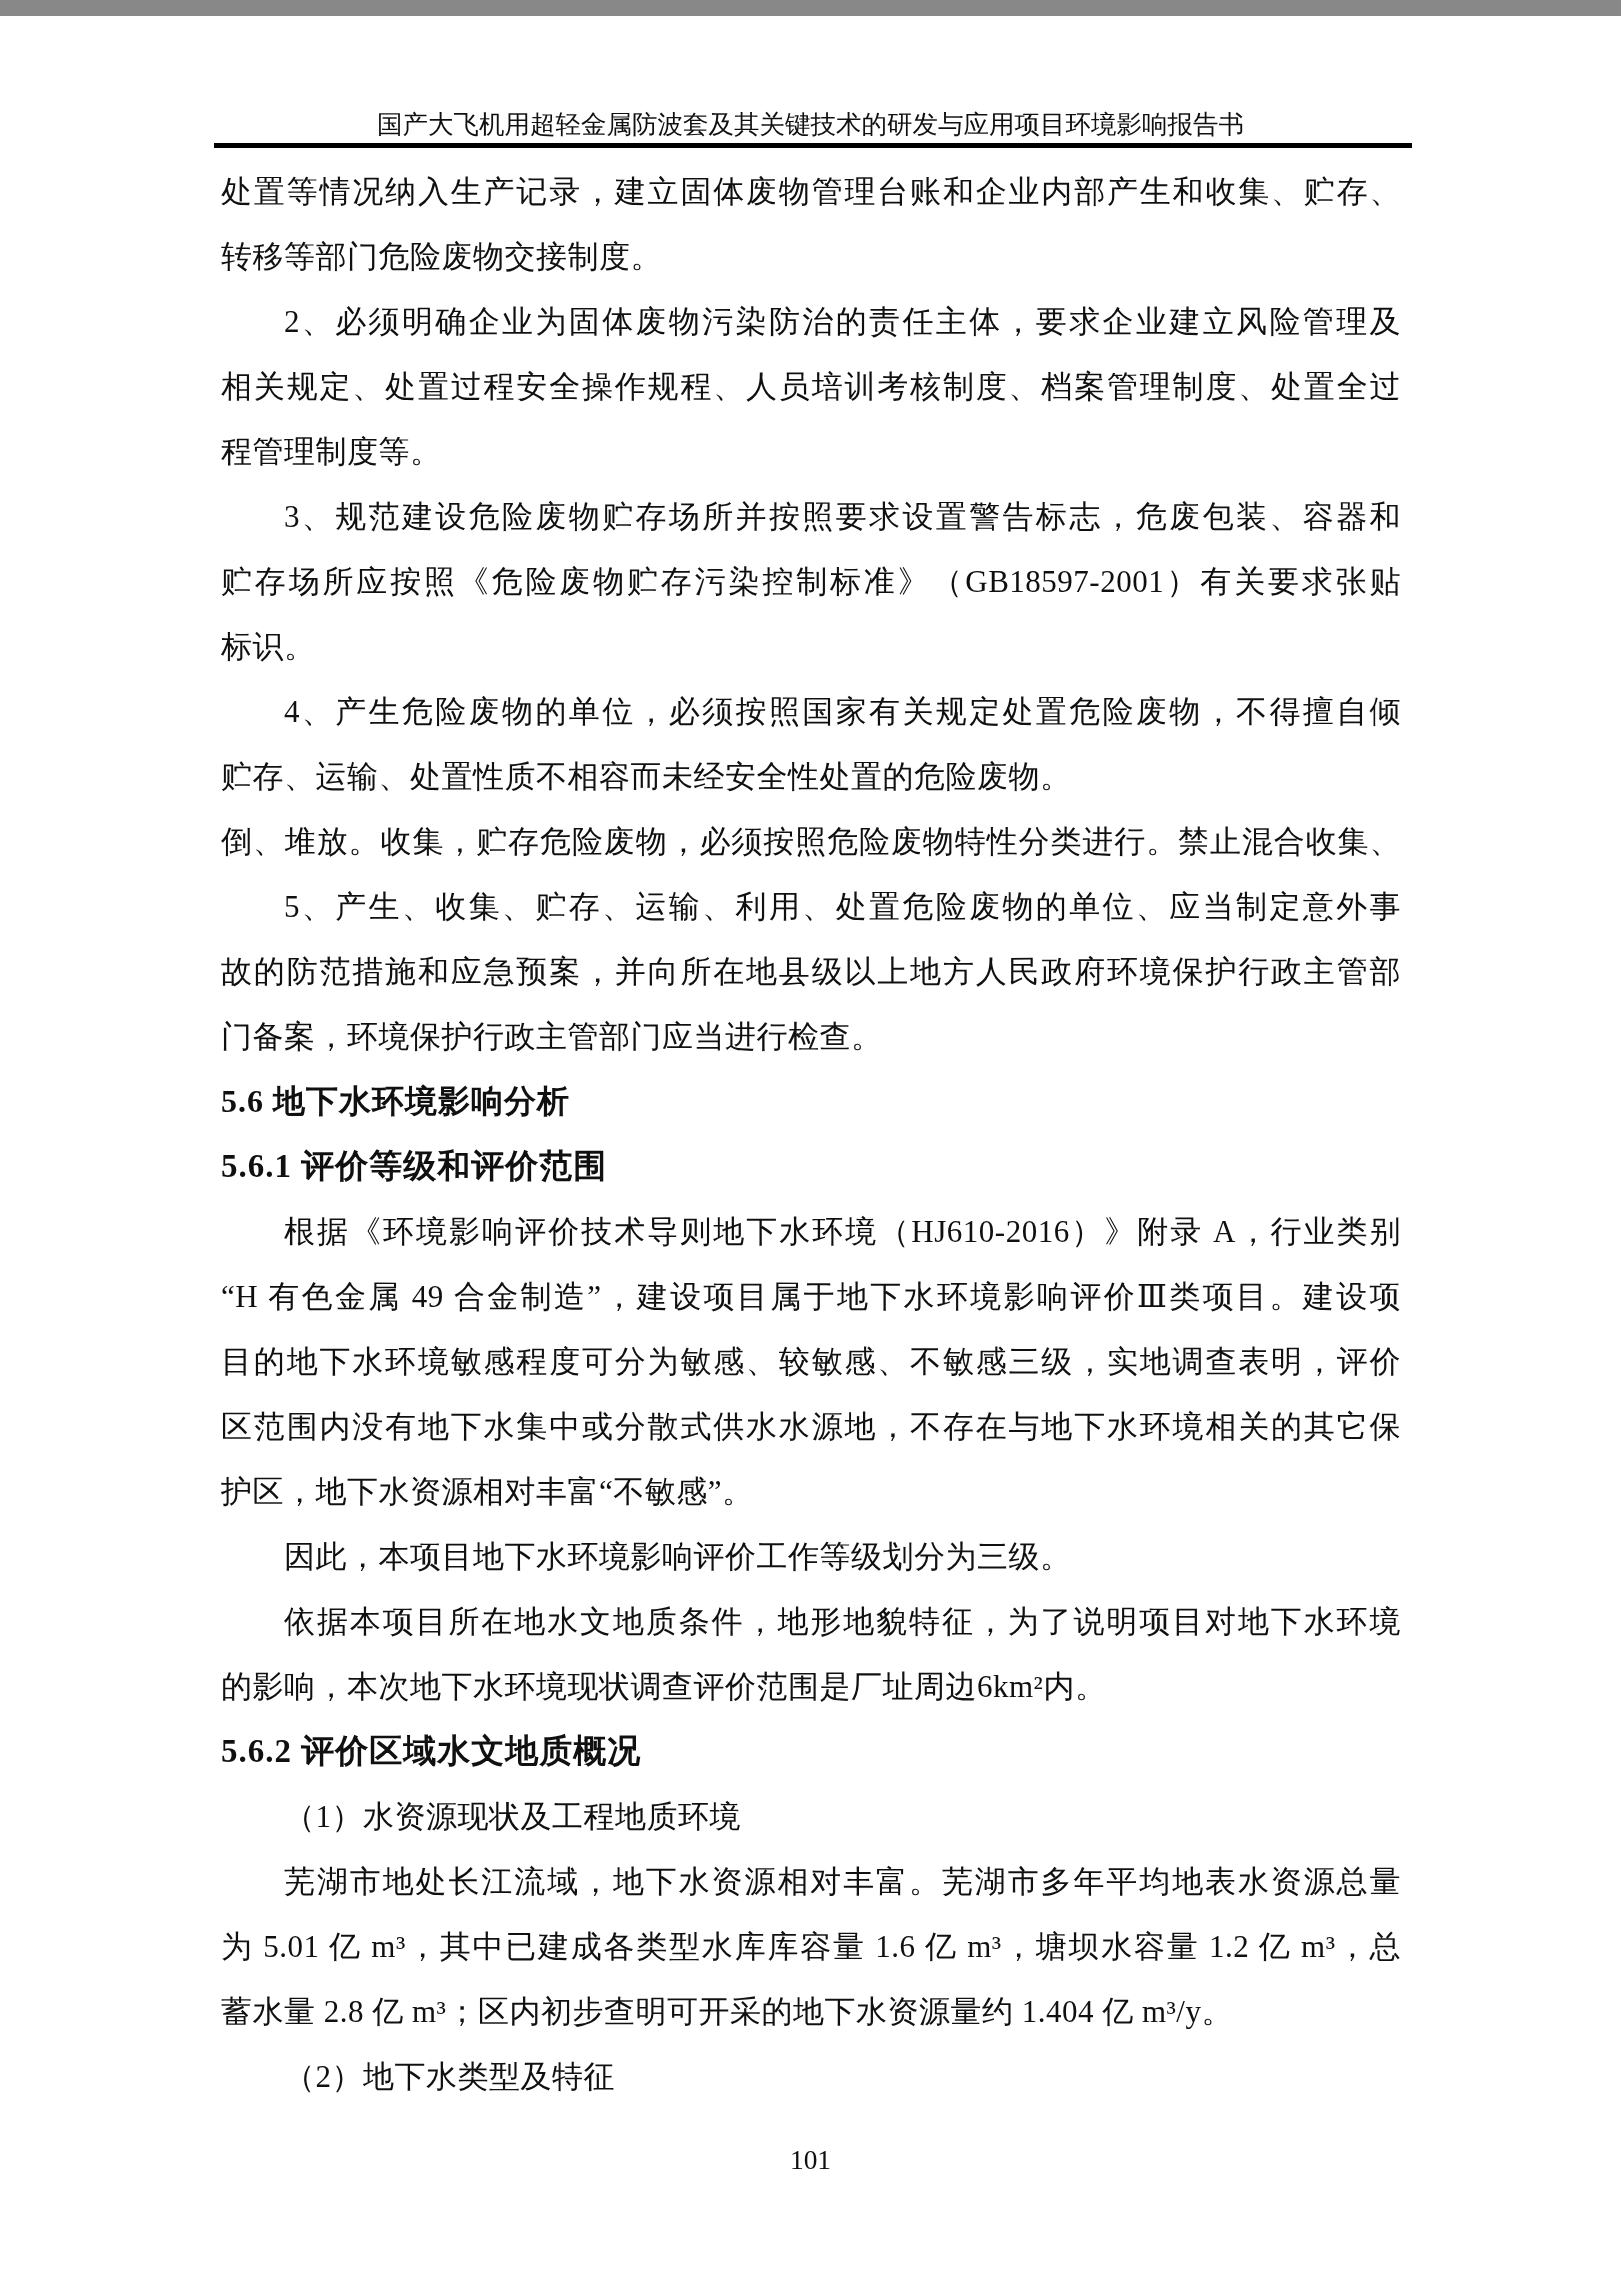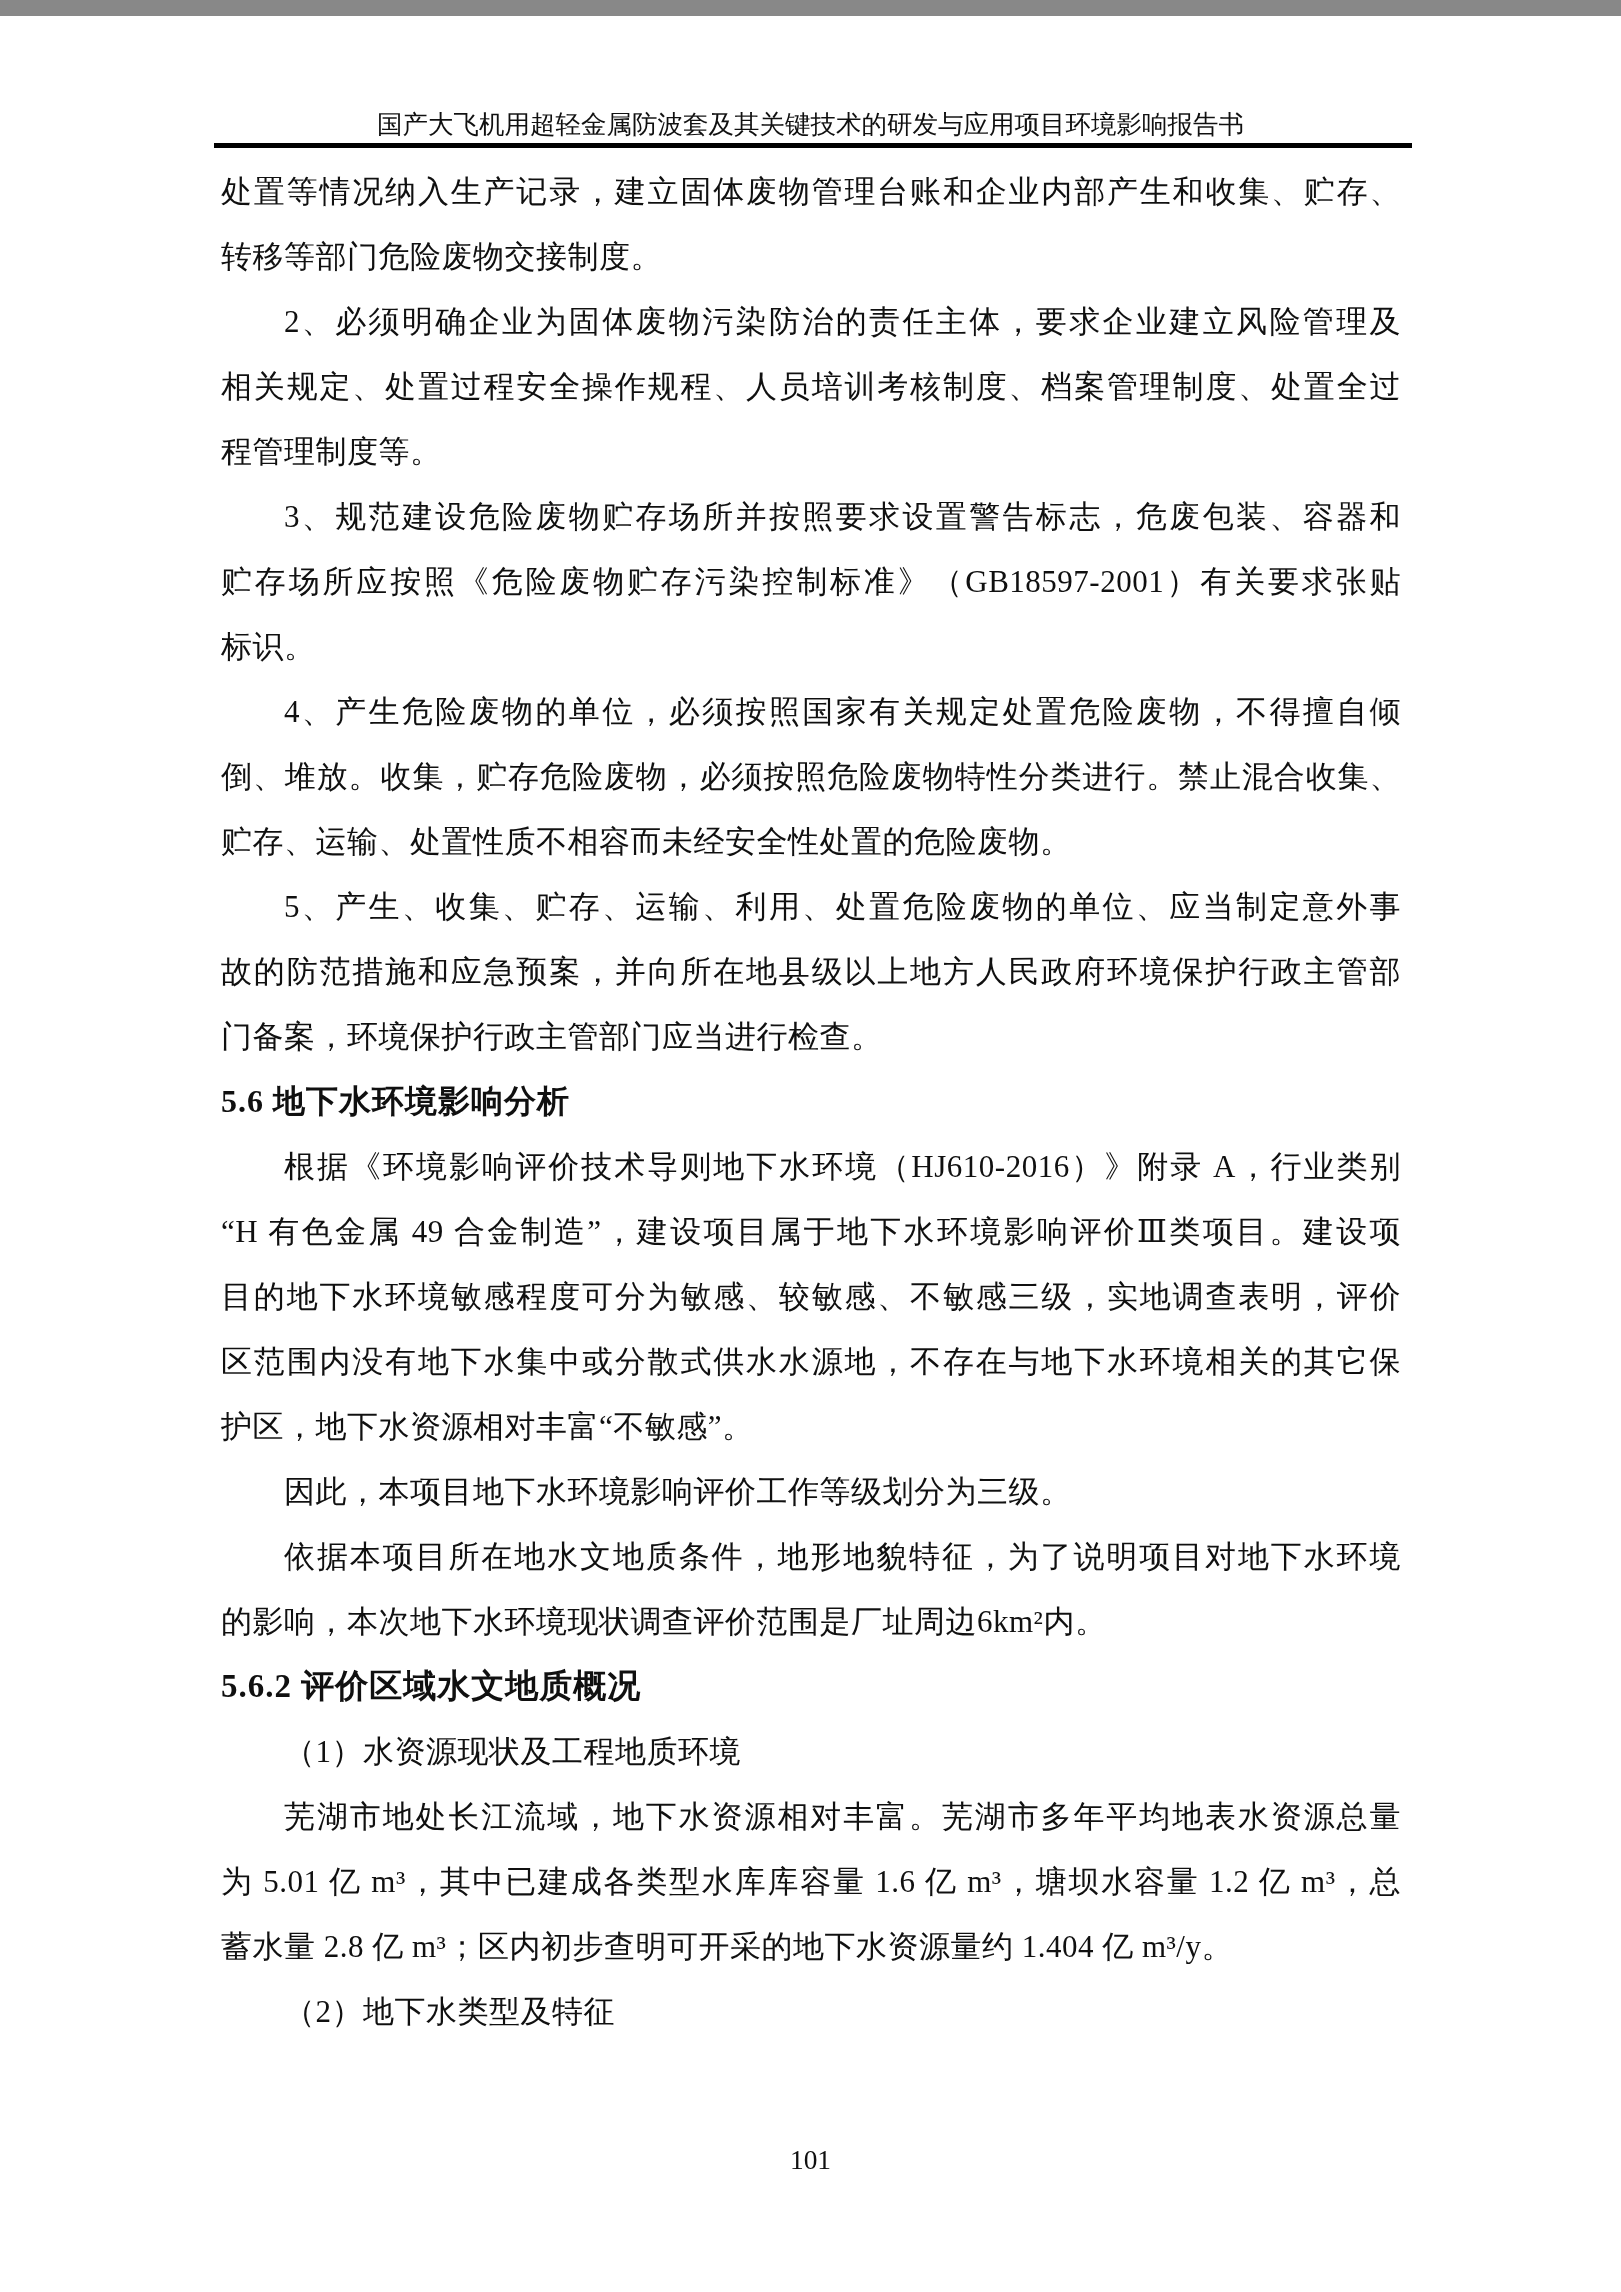--- a/index.html
+++ b/index.html
@@ -52,26 +52,27 @@
   <div class="doc-body">
       <div class="line body fill">处置等情况纳入生产记录，建立固体废物管理台账和企业内部产生和收集、贮存、</div>
       <div class="line body">转移等部门危险废物交接制度。</div>
       <div class="line body indent fill">2、必须明确企业为固体废物污染防治的责任主体，要求企业建立风险管理及</div>
       <div class="line body fill">相关规定、处置过程安全操作规程、人员培训考核制度、档案管理制度、处置全过</div>
       <div class="line body">程管理制度等。</div>
       <div class="line body indent fill">3、规范建设危险废物贮存场所并按照要求设置警告标志，危废包装、容器和</div>
       <div class="line body fill">贮存场所应按照《危险废物贮存污染控制标准》（GB18597-2001）有关要求张贴</div>
       <div class="line body">标识。</div>
       <div class="line body indent fill">4、产生危险废物的单位，必须按照国家有关规定处置危险废物，不得擅自倾</div>
+      <div class="line body">贮存、运输、处置性质不相容而未经安全性处置的危险废物。</div>
       <div class="line body fill">倒、堆放。收集，贮存危险废物，必须按照危险废物特性分类进行。禁止混合收集、</div>
-      <div class="line body">贮存、运输、处置性质不相容而未经安全性处置的危险废物。</div>
       <div class="line body indent fill">5、产生、收集、贮存、运输、利用、处置危险废物的单位、应当制定意外事</div>
       <div class="line body fill">故的防范措施和应急预案，并向所在地县级以上地方人民政府环境保护行政主管部</div>
       <div class="line body">门备案，环境保护行政主管部门应当进行检查。</div>
       <div class="line heading1">5.6 地下水环境影响分析</div>
+      <div class="line heading2">5.6.1 评价等级和评价范围</div>
       <div class="line body indent fill">根据《环境影响评价技术导则地下水环境（HJ610-2016）》附录 A，行业类别</div>
       <div class="line body fill">“H 有色金属 49 合金制造”，建设项目属于地下水环境影响评价Ⅲ类项目。建设项</div>
       <div class="line body fill">目的地下水环境敏感程度可分为敏感、较敏感、不敏感三级，实地调查表明，评价</div>
       <div class="line body fill">区范围内没有地下水集中或分散式供水水源地，不存在与地下水环境相关的其它保</div>
       <div class="line body">护区，地下水资源相对丰富“不敏感”。</div>
       <div class="line body indent">因此，本项目地下水环境影响评价工作等级划分为三级。</div>
       <div class="line body indent fill">依据本项目所在地水文地质条件，地形地貌特征，为了说明项目对地下水环境</div>
       <div class="line body">的影响，本次地下水环境现状调查评价范围是厂址周边6km²内。</div>
       <div class="line heading2">5.6.2 评价区域水文地质概况</div>
       <div class="line body indent">（1）水资源现状及工程地质环境</div>

